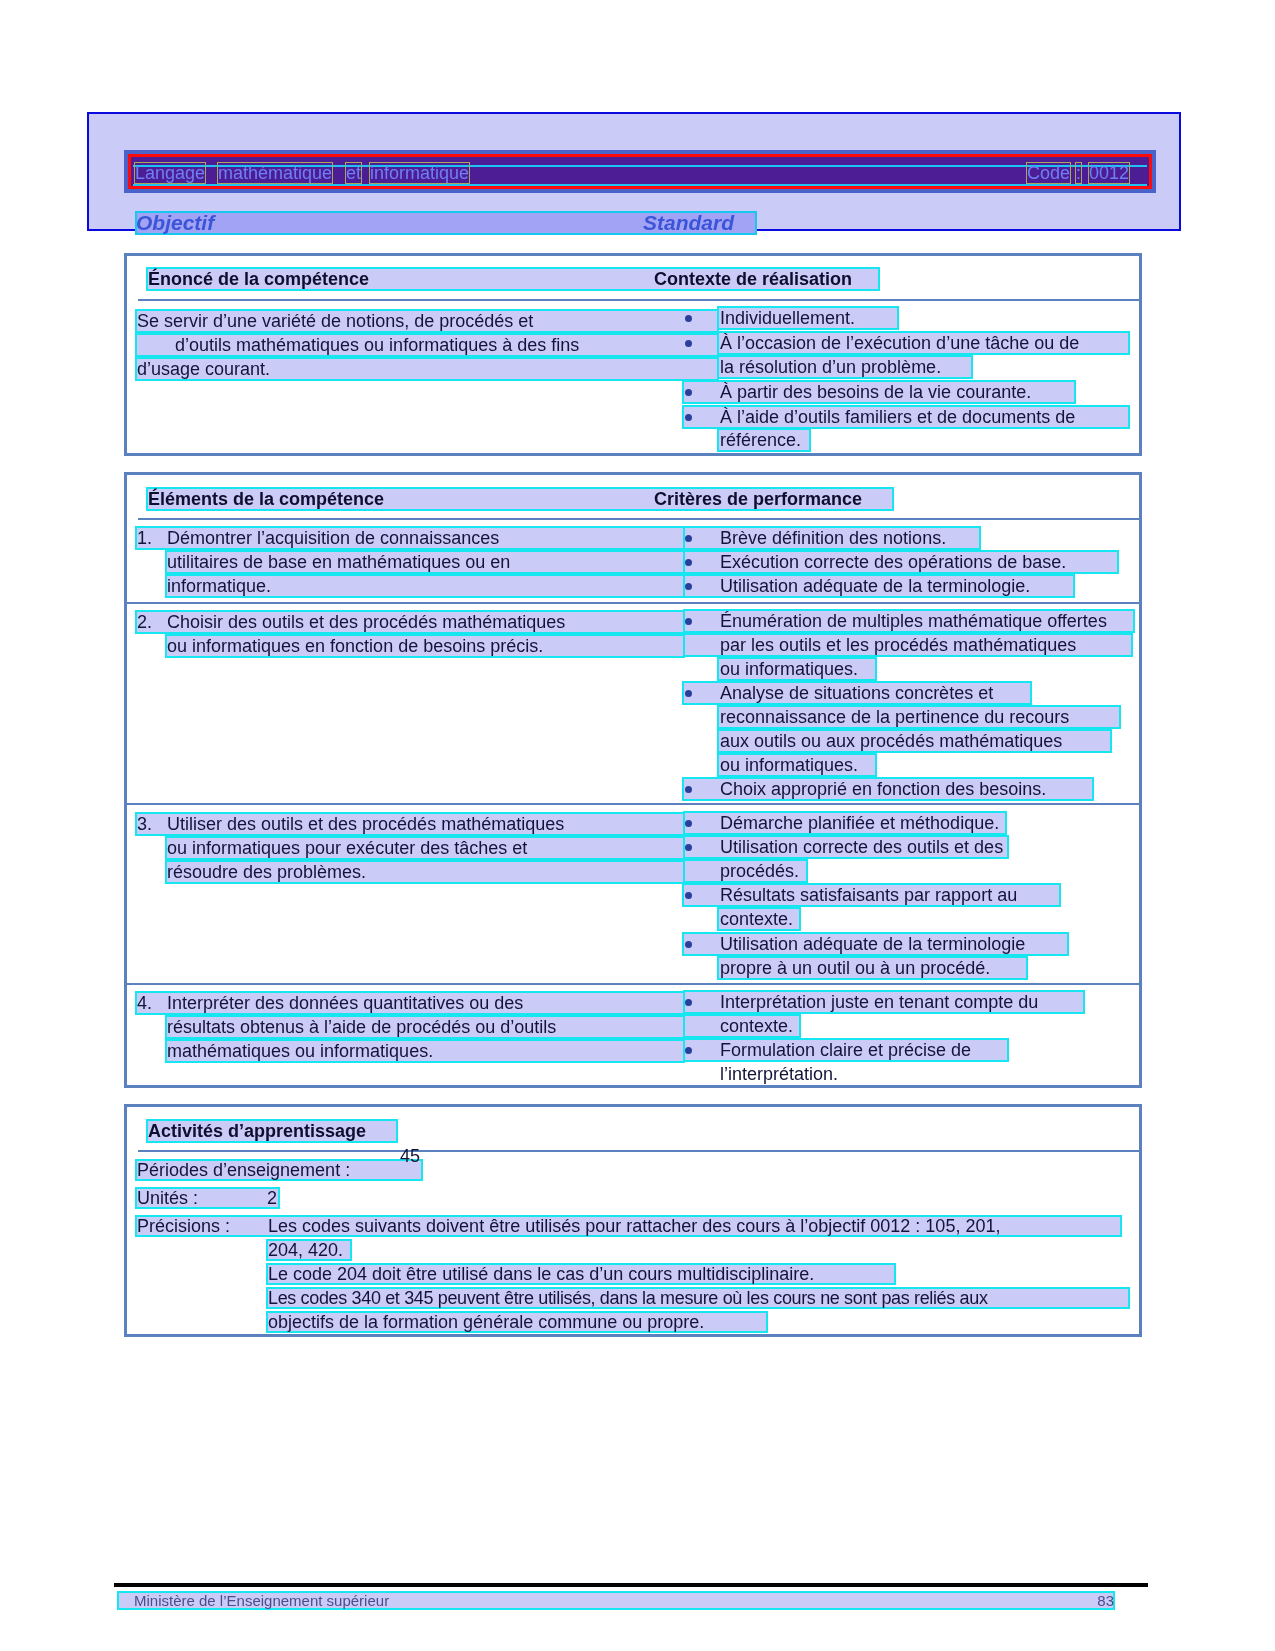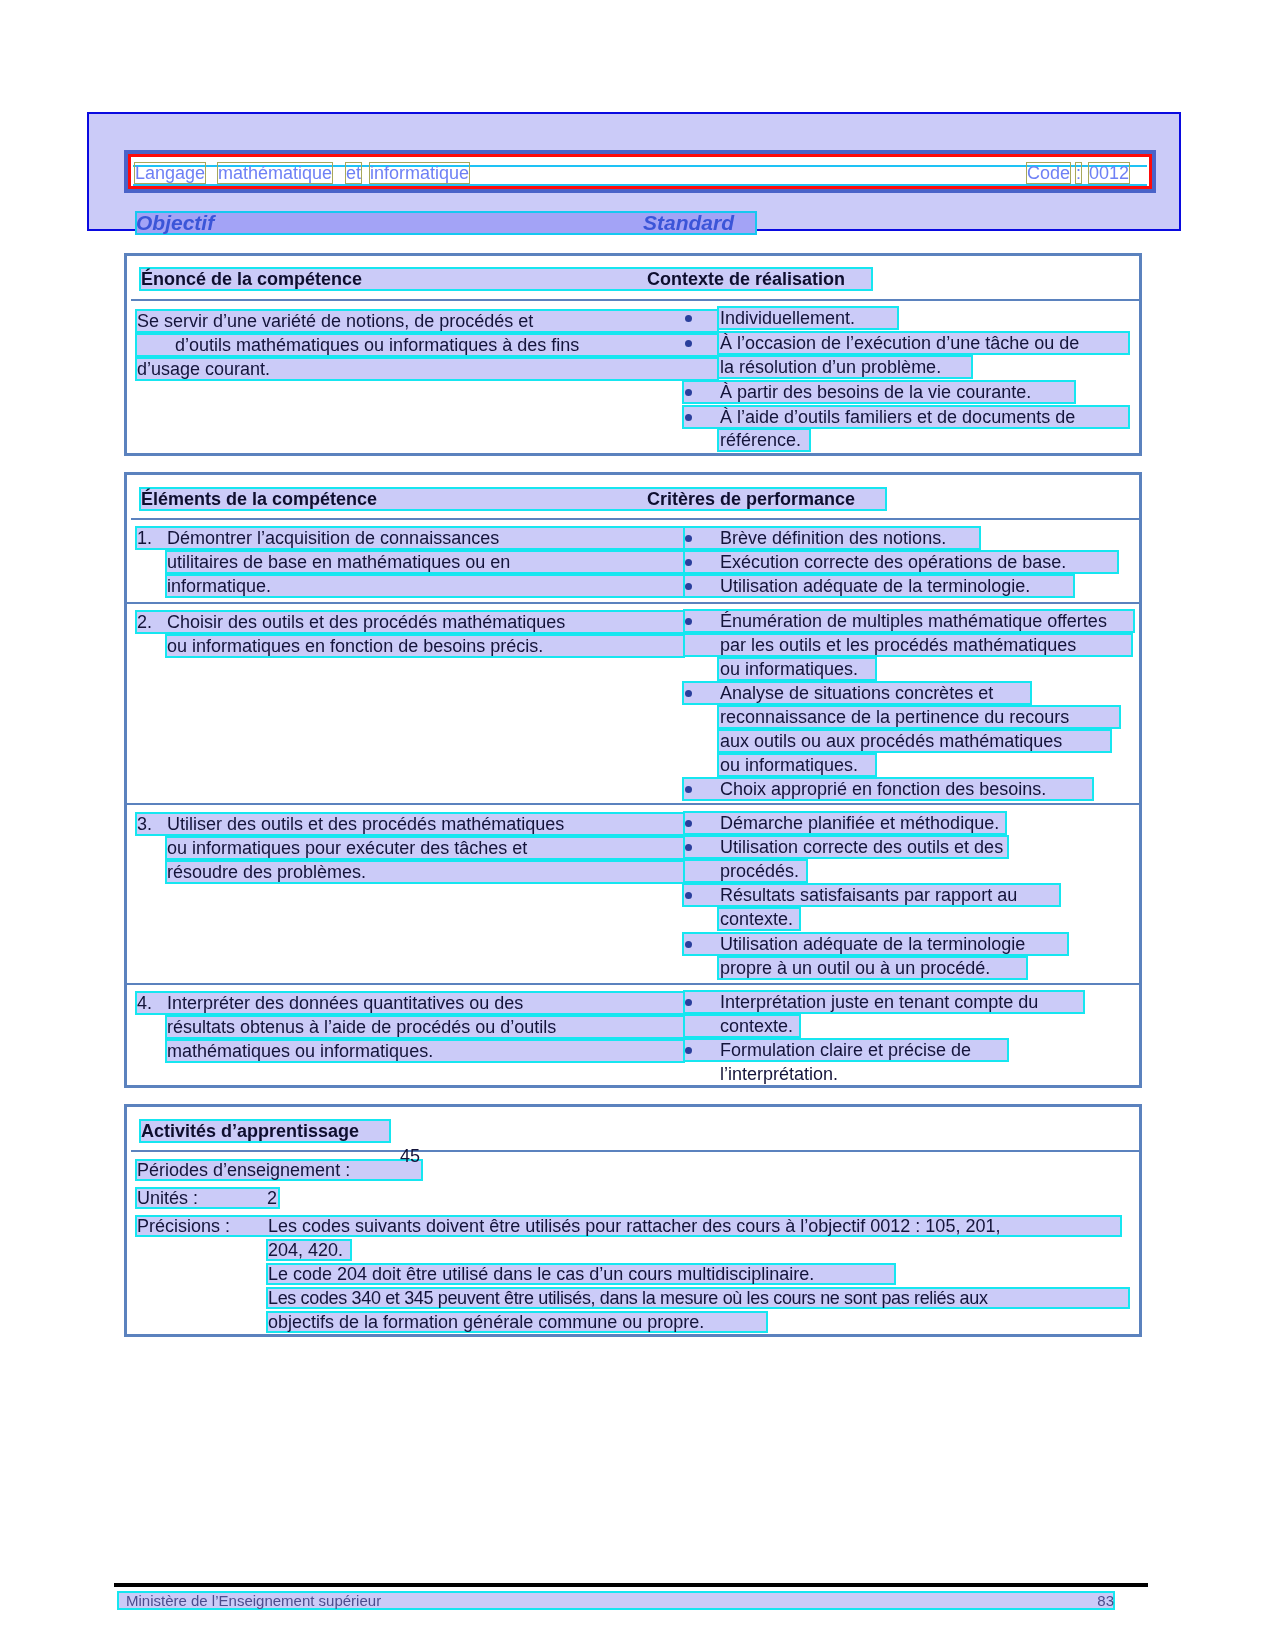--- a/index.html
+++ b/index.html
@@ -6,31 +6,31 @@
   body { width:1275px; height:1651px; position:relative; overflow:hidden;
          font-family:"Liberation Sans", "DejaVu Sans", sans-serif; color:#14143a; }
   .hl { background:#cbcbf8; outline:2px solid #16e6f0; outline-offset:-1px; }
   .hl-dark { background:#a3a3f6; outline:2px solid #16c8f0; outline-offset:-1px; }
 
   #header-band { position:absolute; left:87px; top:112px; width:1094px; height:119px;
                  background:#cbcbf8; border:2px solid #0a0ae0; box-sizing:border-box; }
   #title-bar { position:absolute; left:124px; top:150px; width:1032px; height:43px;
                background:#4a63c8; box-sizing:border-box; }
   #title-inner { position:absolute; left:4px; top:4px; right:4px; bottom:4px;
-                 border:3px solid #ff0a0a; background:#ffffff; }
+                 border:3px solid #ff0a0a; background:#4c1d95; }
   #title-line { position:absolute; left:2px; right:2px; top:8px; height:17px;
                 border-top:2px solid #1ec2f5; border-bottom:2px solid #1ec2f5; }
   .title-word { position:absolute; top:6px; font-size:18px; color:#6e80f5; line-height:20px;
                 outline:1px solid #a8a85a; }
   #objectif-row { position:absolute; left:136px; top:212px; width:620px; height:22px; }
   .obj-label { position:absolute; top:0; font-size:21px; font-weight:bold; font-style:italic;
                color:#3b55d8; line-height:22px; }
 
   .box { position:absolute; left:124px; width:1018px; border:3px solid #5b82be; box-sizing:border-box; background:#ffffff; }
-  .hdr-row { position:absolute; left:4px; right:0; border-bottom:2px solid #5b82be; }
+  .hdr-row { position:absolute; left:11px; right:0; border-bottom:2px solid #5b82be; }
   .hdr-text { position:absolute; font-size:18px; font-weight:bold; line-height:21px; color:#0e0e2e; white-space:nowrap; }
   .cell-text { position:absolute; font-size:18px; line-height:21px; white-space:nowrap; color:#14143a; }
   .bullet { position:absolute; width:7px; height:7px; border-radius:50%; background:#2a3f9c; }
   .sep { position:absolute; left:0; right:0; height:2px; background:#5b82be; }
 
   #footer-rule { position:absolute; left:114px; top:1583px; width:1034px; height:4px; background:#000; }
   #footer-text { position:absolute; left:118px; top:1592px; width:996px; height:17px; font-size:15px; color:#4c4c8c; line-height:17px; }
 </style>
 </head>
 <body>
@@ -221,15 +221,15 @@
   <div class="hl" style="position:absolute; left:140px; top:157px; width:628px; height:20px;"></div>
   <span class="cell-text" style="left:141px; top:157px;">Le code 204 doit être utilisé dans le cas d’un cours multidisciplinaire.</span>
   <div class="hl" style="position:absolute; left:140px; top:181px; width:862px; height:20px;"></div>
   <span class="cell-text" style="left:141px; top:181px; letter-spacing:-0.35px;">Les codes 340 et 345 peuvent être utilisés, dans la mesure où les cours ne sont pas reliés aux</span>
   <div class="hl" style="position:absolute; left:140px; top:205px; width:500px; height:20px;"></div>
   <span class="cell-text" style="left:141px; top:205px;">objectifs de la formation générale commune ou propre.</span>
 </div>
 
 <div id="footer-rule"></div>
 <div id="footer-text" class="hl">
-  <span style="position:absolute; left:8px; top:0;">Ministère de l’Enseignement supérieur</span>
+  <span style="position:absolute; left:16px; top:0;">Ministère de l’Enseignement supérieur</span>
   <span style="position:absolute; right:0; top:0;">83</span>
 </div>
 
 </body></html>

